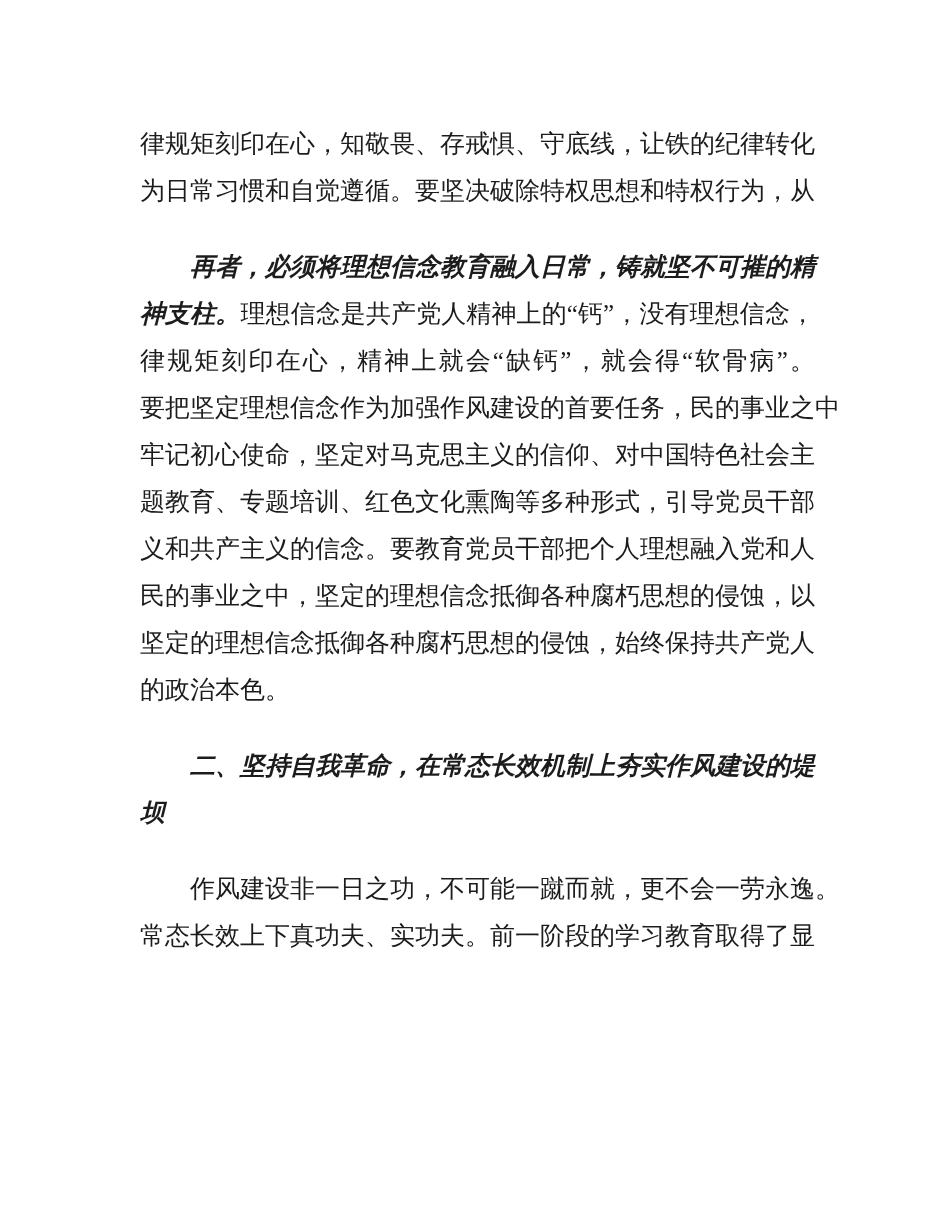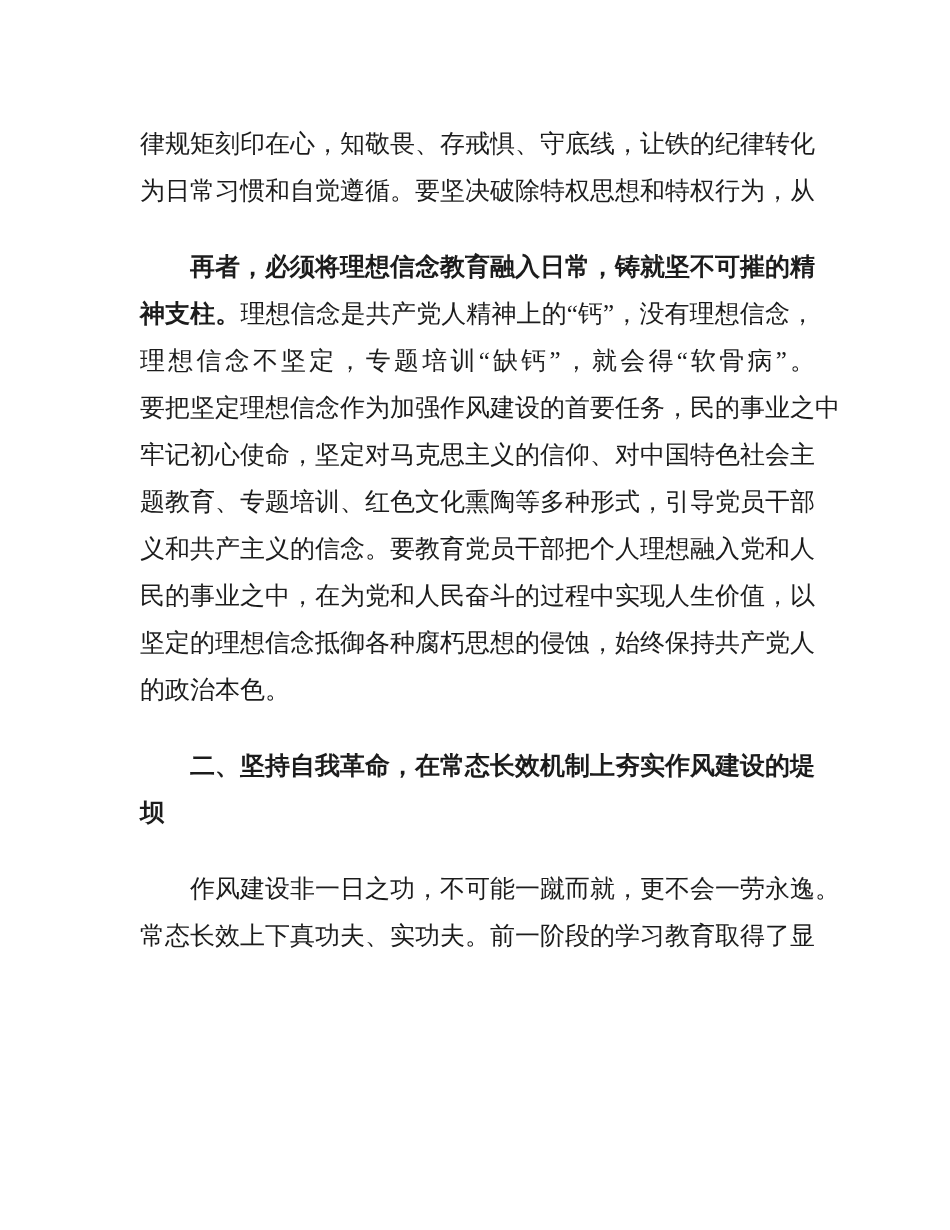--- a/index.html
+++ b/index.html
@@ -40,40 +40,41 @@
   }
   .line.last {
     text-align-last: left;
   }
   .seg {
     font-weight: 400;
   }
   .seg.bold {
     font-family: "Liberation Sans", sans-serif;
     font-weight: 700;
+    font-style: italic;
   }
 </style>
 </head>
 <body>
 
 <div class="page" style="background: rgb(255, 255, 255);">
   <div class="doc" style="color: rgb(28, 28, 28);">
       <div class="para">
         <div class="line"><span class="seg">律规矩刻印在心，知敬畏、存戒惧、守底线，让铁的纪律转化</span></div>
         <div class="line"><span class="seg">为日常习惯和自觉遵循。要坚决破除特权思想和特权行为，从</span></div>
       </div>
       <div class="para">
         <div class="line"><span class="seg">　　</span><span class="seg bold">再者，必须将理想信念教育融入日常，铸就坚不可摧的精</span></div>
         <div class="line"><span class="seg bold">神支柱。</span><span class="seg">理想信念是共产党人精神上的“钙”，没有理想信念，</span></div>
-        <div class="line"><span class="seg">理想信念不坚定，专题培训“缺钙”，就会得“软骨病”。</span></div>
+        <div class="line"><span class="seg">律规矩刻印在心，精神上就会“缺钙”，就会得“软骨病”。</span></div>
         <div class="line"><span class="seg">要把坚定理想信念作为加强作风建设的首要任务，民的事业之中</span></div>
         <div class="line"><span class="seg">牢记初心使命，坚定对马克思主义的信仰、对中国特色社会主</span></div>
         <div class="line"><span class="seg">题教育、专题培训、红色文化熏陶等多种形式，引导党员干部</span></div>
         <div class="line"><span class="seg">义和共产主义的信念。要教育党员干部把个人理想融入党和人</span></div>
-        <div class="line"><span class="seg">民的事业之中，在为党和人民奋斗的过程中实现人生价值，以</span></div>
+        <div class="line"><span class="seg">民的事业之中，坚定的理想信念抵御各种腐朽思想的侵蚀，以</span></div>
         <div class="line"><span class="seg">坚定的理想信念抵御各种腐朽思想的侵蚀，始终保持共产党人</span></div>
         <div class="line last"><span class="seg">的政治本色。</span></div>
       </div>
       <div class="para">
         <div class="line"><span class="seg bold">　　</span><span class="seg bold">二、坚持自我革命，在常态长效机制上夯实作风建设的堤</span></div>
         <div class="line last"><span class="seg bold">坝</span></div>
       </div>
       <div class="para">
         <div class="line"><span class="seg">　　</span><span class="seg">作风建设非一日之功，不可能一蹴而就，更不会一劳永逸。</span></div>
         <div class="line"><span class="seg">常态长效上下真功夫、实功夫。前一阶段的学习教育取得了显</span></div>

